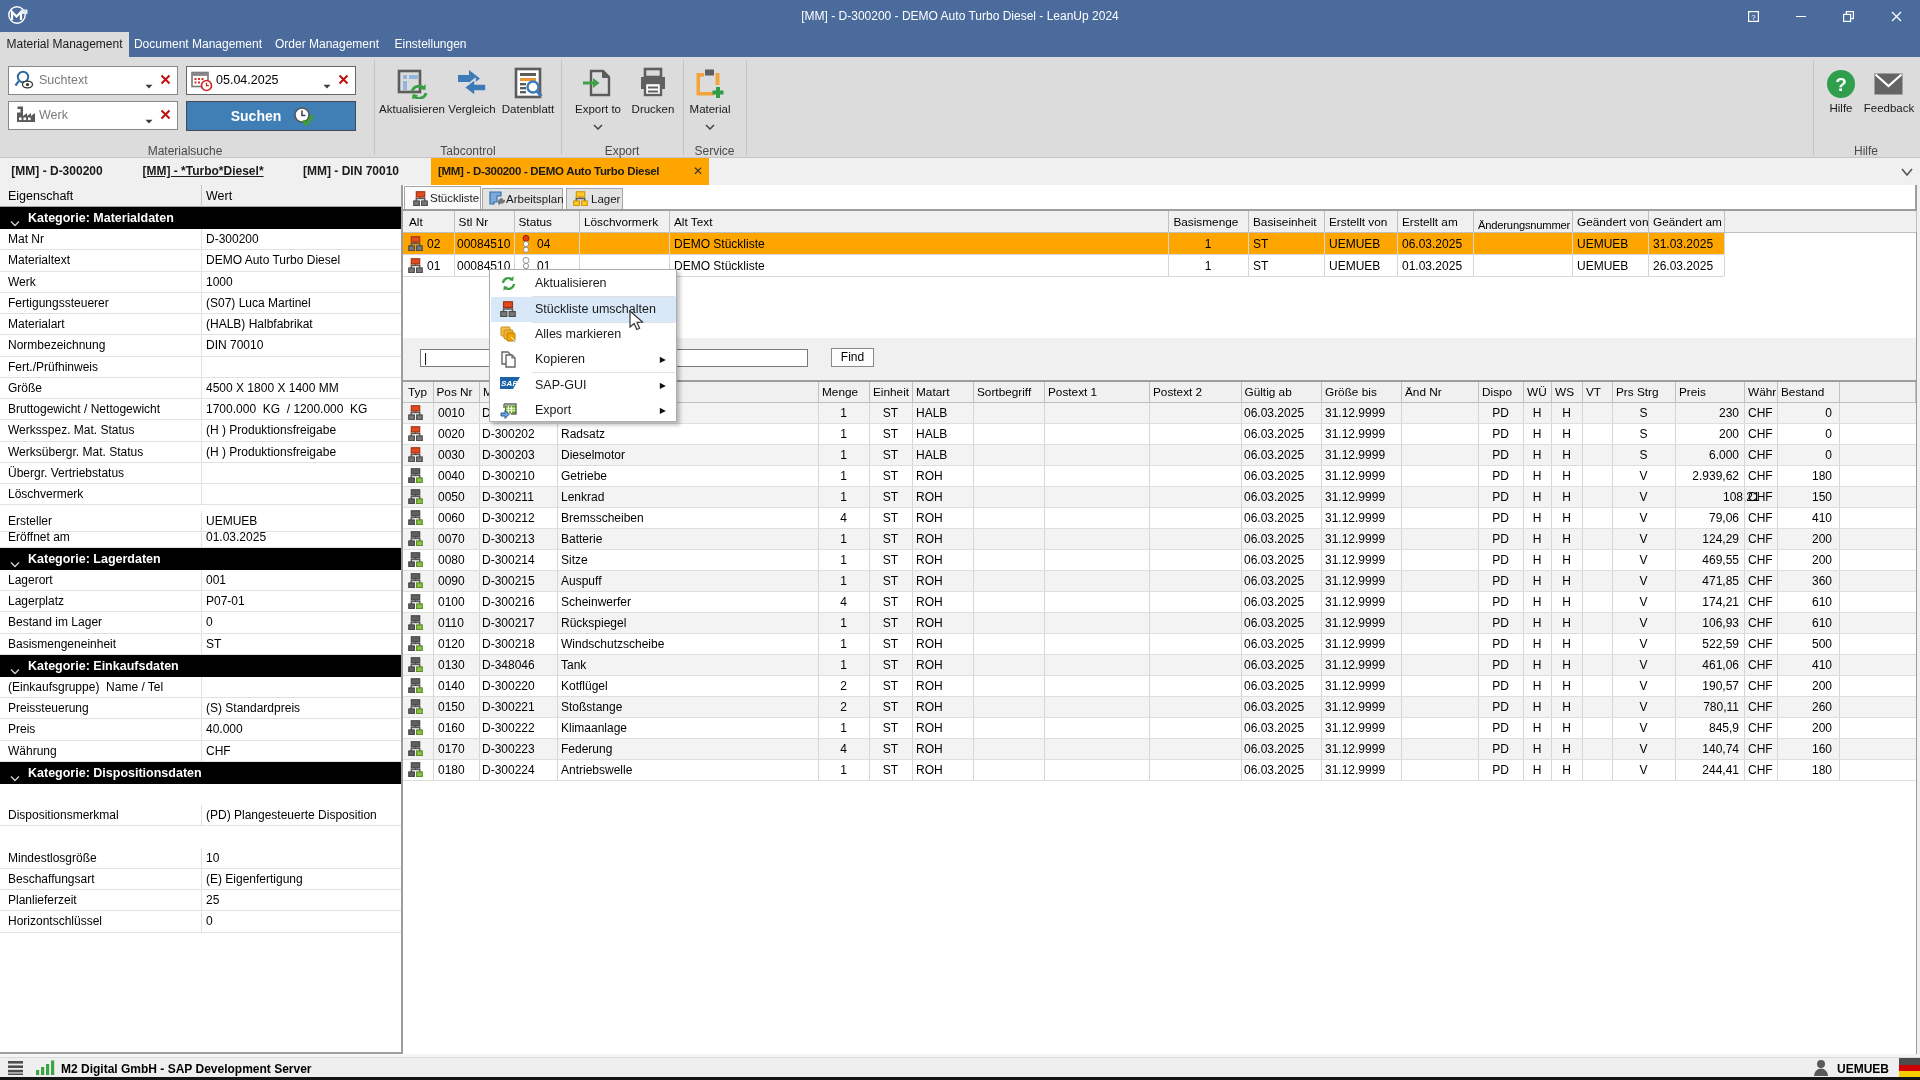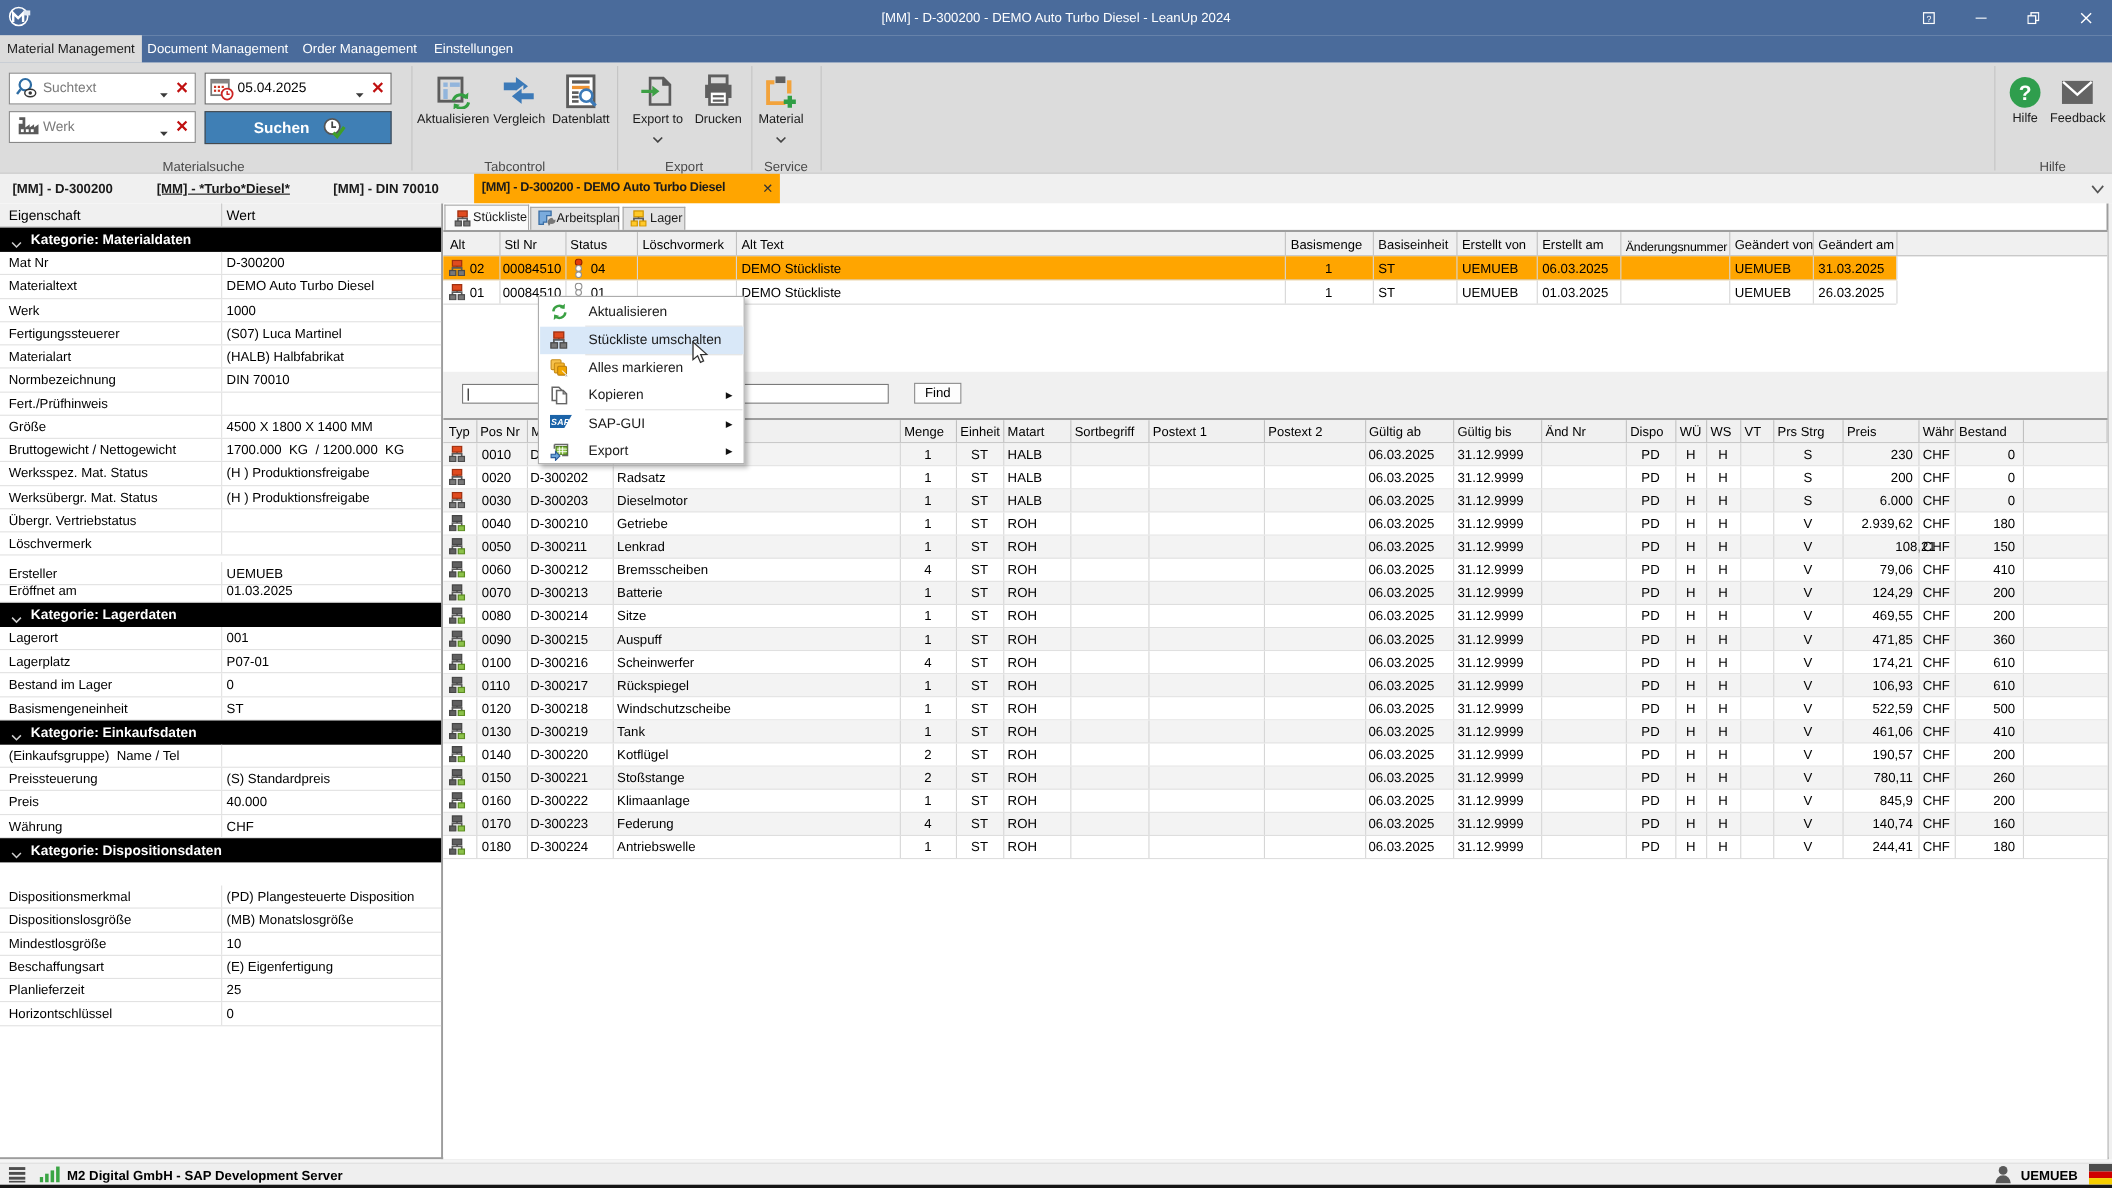--- a/index.html
+++ b/index.html
@@ -379,25 +379,20 @@
       <span class="chv" style="top:6px;"><svg width="10" height="7" viewBox="0 0 10 7">
           <path d="M1 1.5 L5 5.5 L9 1.5" fill="none" stroke="#cfcfcf" stroke-width="1.4"></path>
         </svg></span>
       <span class="t">Kategorie: Dispositionsdaten</span>
     </div>
 <div class="lrow" style="top:620.00px;height:21.25px;">
       <span class="vline"></span>
       <span class="c1">Dispositionsmerkmal</span>
       <span class="c2">(PD) Plangesteuerte Disposition</span>
     </div>
-<div class="lrow" style="top:641.25px;height:21.25px;">
-      <span class="vline"></span>
-      <span class="c1">Dispositionslosgröße</span>
-      <span class="c2">(MB) Monatslosgröße</span>
-    </div>
 <div class="lrow" style="top:662.50px;height:21.25px;">
       <span class="vline"></span>
       <span class="c1">Mindestlosgröße</span>
       <span class="c2">10</span>
     </div>
 <div class="lrow" style="top:683.75px;height:21.25px;">
       <span class="vline"></span>
       <span class="c1">Beschaffungsart</span>
       <span class="c2">(E) Eigenfertigung</span>
     </div>
@@ -612,21 +607,21 @@
 <div class="vl" style="left:746px;background:#c0c0c0;"></div>
 <div class="cell hcell" style="left:746px;width:91.5px;">
           <span style="left:4px;top:3px;">Postext 2</span>
         </div>
 <div class="vl" style="left:837.5px;background:#c0c0c0;"></div>
 <div class="cell hcell" style="left:837.5px;width:80.5px;">
           <span style="left:4px;top:3px;">Gültig ab</span>
         </div>
 <div class="vl" style="left:918.0px;background:#c0c0c0;"></div>
 <div class="cell hcell" style="left:918px;width:80px;">
-          <span style="left:4px;top:3px;">Gültig bis</span>
+          <span style="left:4px;top:3px;">Größe bis</span>
         </div>
 <div class="vl" style="left:998px;background:#c0c0c0;"></div>
 <div class="cell hcell" style="left:998px;width:77px;">
           <span style="left:4px;top:3px;">Änd Nr</span>
         </div>
 <div class="vl" style="left:1075px;background:#c0c0c0;"></div>
 <div class="cell hcell" style="left:1075px;width:45px;">
           <span style="left:4px;top:3px;">Dispo</span>
         </div>
 <div class="vl" style="left:1120px;background:#c0c0c0;"></div>
@@ -1192,21 +1187,21 @@
         <div class="vl" style="left:1436px;"></div>
       </div>
 <div class="abs" style="left:0;top:273px;width:1513px;height:21px;background:#f3f3f3;border-bottom:1px solid #dedede;">
         <div class="abs " style="left:5px;top:2px;width:15px;height:15px;"><svg style="width:15px;height:15px;" width="16" height="16" viewBox="0 0 16 16">
             <path d="M8 6 L8 8 M3.5 11 L3.5 8 L12.5 8 L12.5 11" stroke="#5a5a5a" stroke-width="1.6" fill="none"></path>
             <rect x="3.5" y="0.8" width="9" height="5.6" fill="#5f5f5f" stroke="#454545" stroke-width="1.2"></rect>
             <rect x="0.8" y="10.6" width="6" height="5" fill="#5f5f5f" stroke="#454545" stroke-width="1.2"></rect>
             <rect x="9.2" y="10.6" width="6" height="5" fill="#8cc24a" stroke="#5a8a20" stroke-width="1.2"></rect>
           </svg></div>
         <span style="position:absolute;left:35px;top:3px;">0130</span>
-        <span style="position:absolute;left:79px;top:3px;">D-300219</span>
+        <span style="position:absolute;left:79px;top:3px;">D-348046</span>
         <span style="position:absolute;left:158px;top:3px;">Tank</span>
         <span style="position:absolute;left:415px;width:51px;top:3px;text-align:center;">1</span>
         <span style="position:absolute;left:466px;width:43px;top:3px;text-align:center;">ST</span>
         <span style="position:absolute;left:513px;top:3px;">ROH</span>
         <span style="position:absolute;left:841px;top:3px;">06.03.2025</span>
         <span style="position:absolute;left:922px;top:3px;">31.12.9999</span>
         <span style="position:absolute;left:1075px;width:45px;top:3px;text-align:center;">PD</span>
         <span style="position:absolute;left:1120px;width:28px;top:3px;text-align:center;">H</span>
         <span style="position:absolute;left:1148px;width:31px;top:3px;text-align:center;">H</span>
         <span style="position:absolute;left:1209px;width:63px;top:3px;text-align:center;">V</span>

